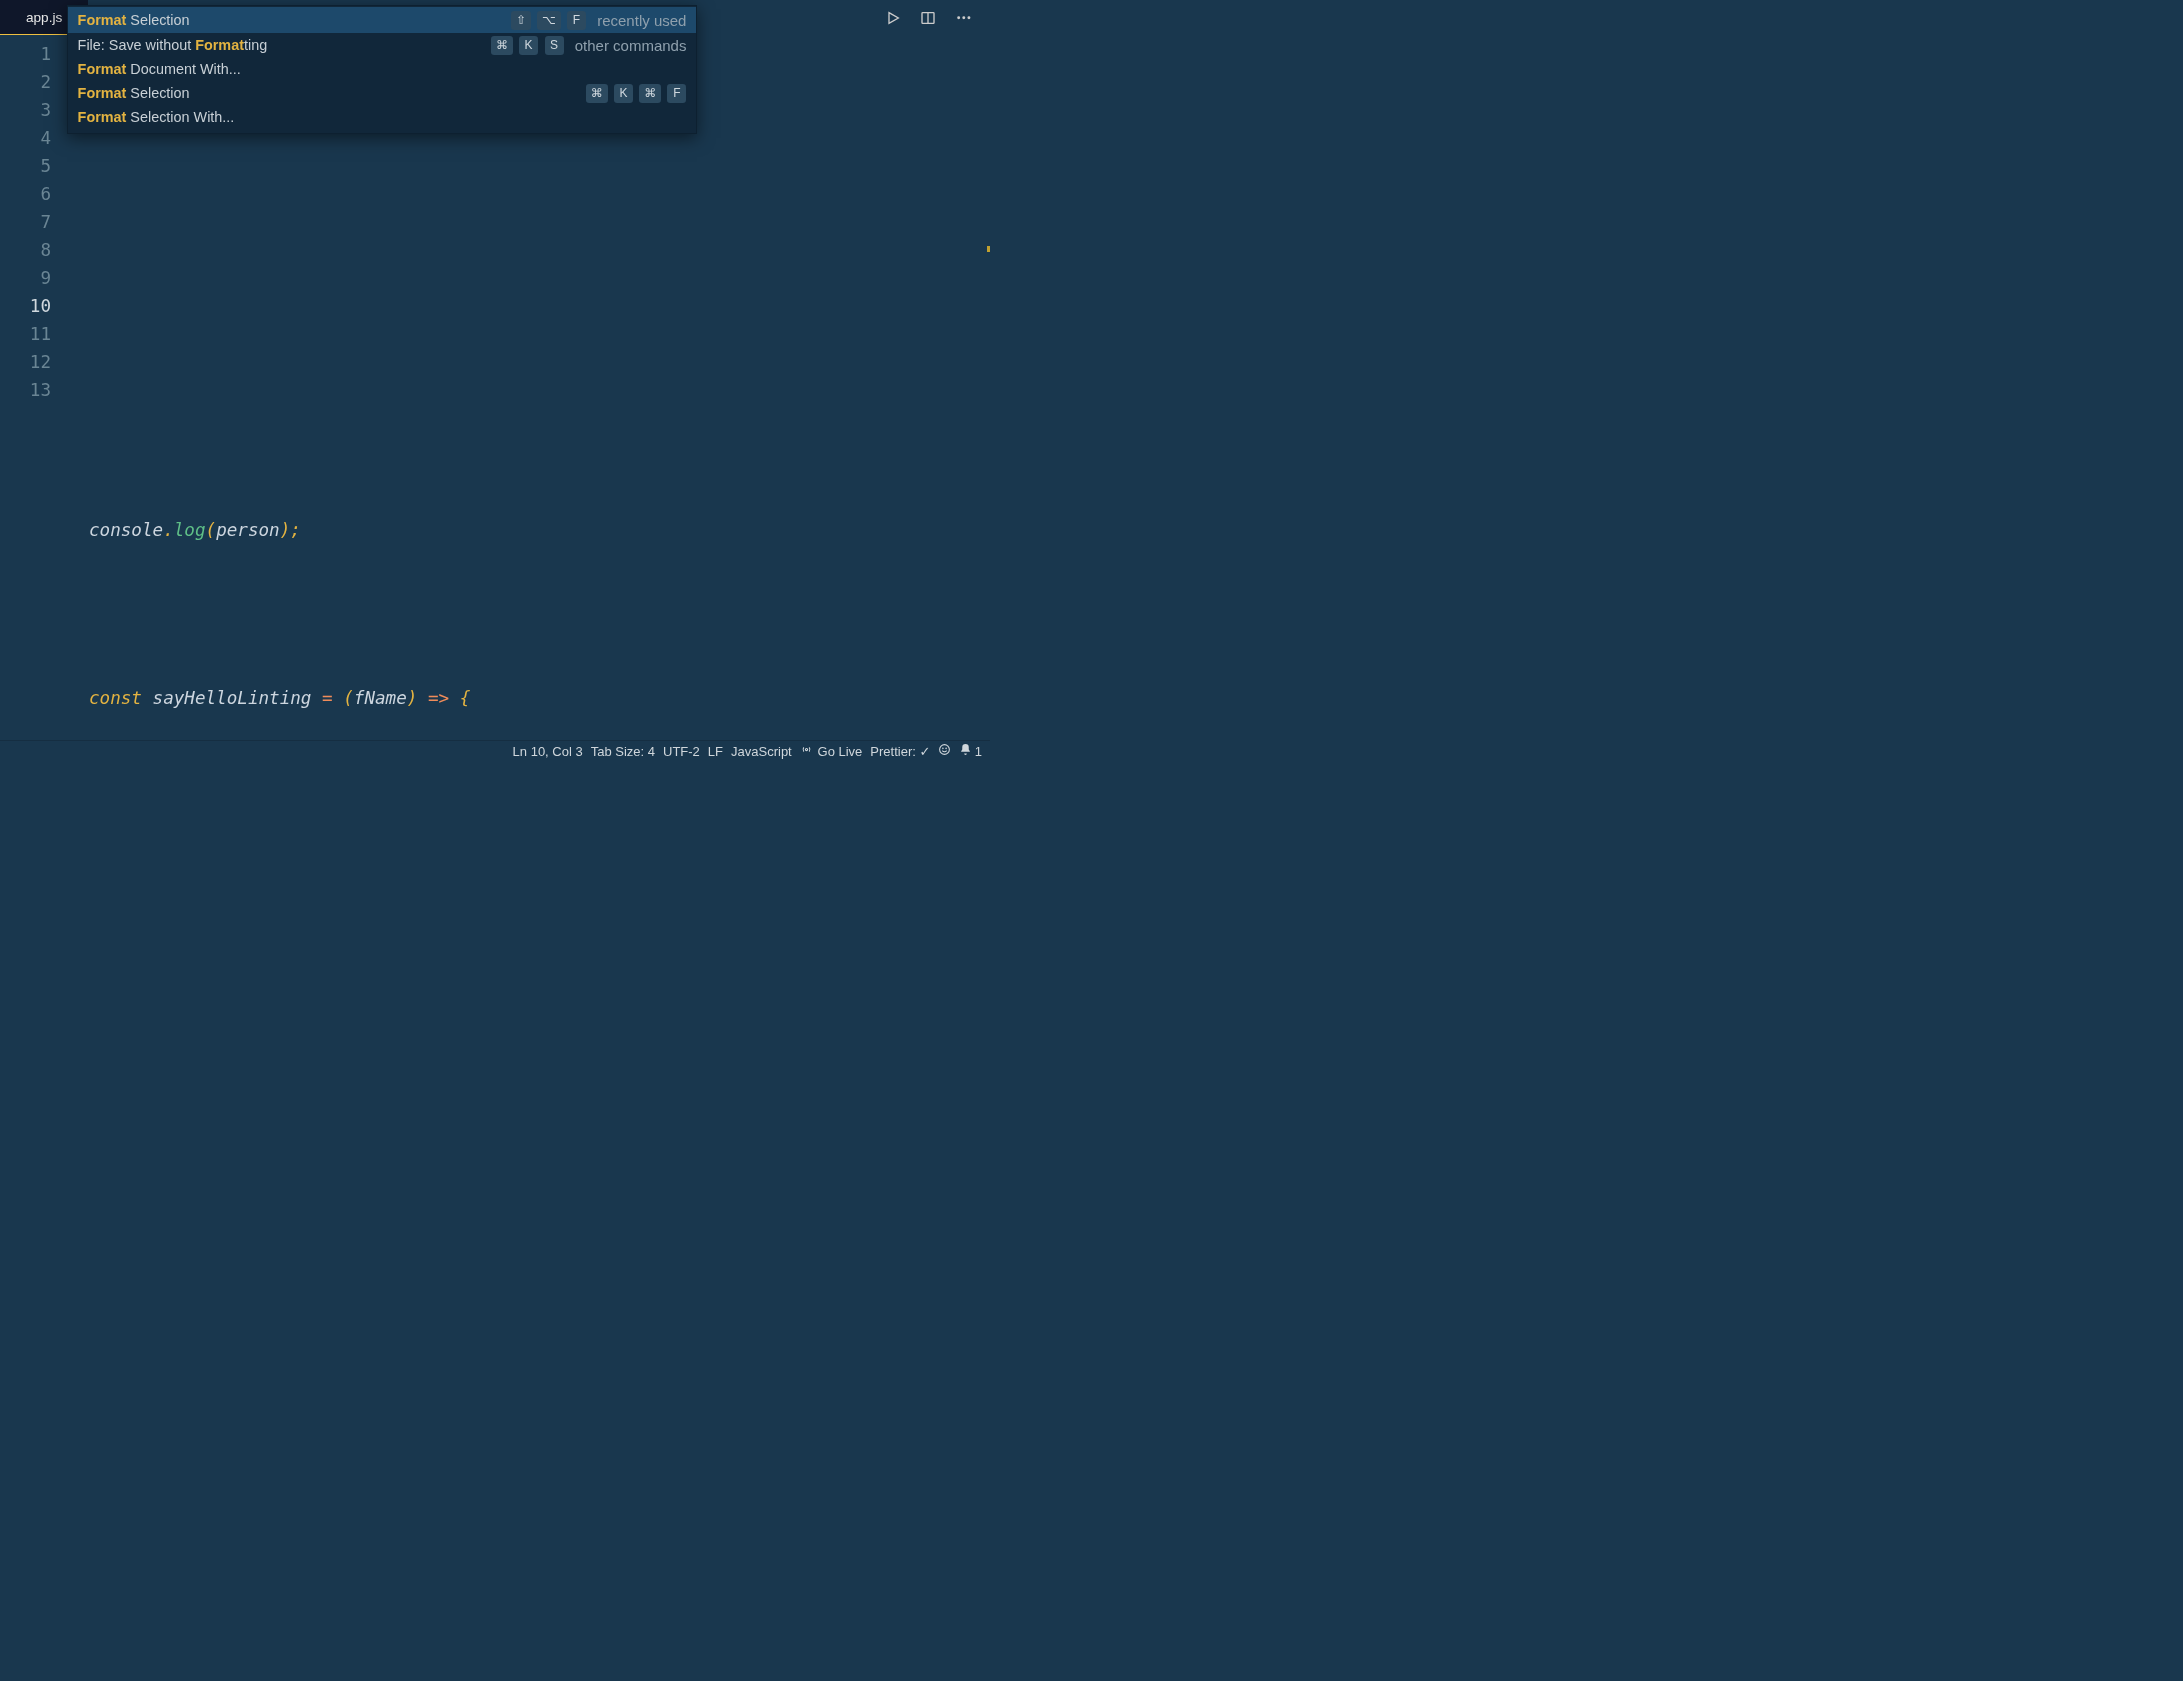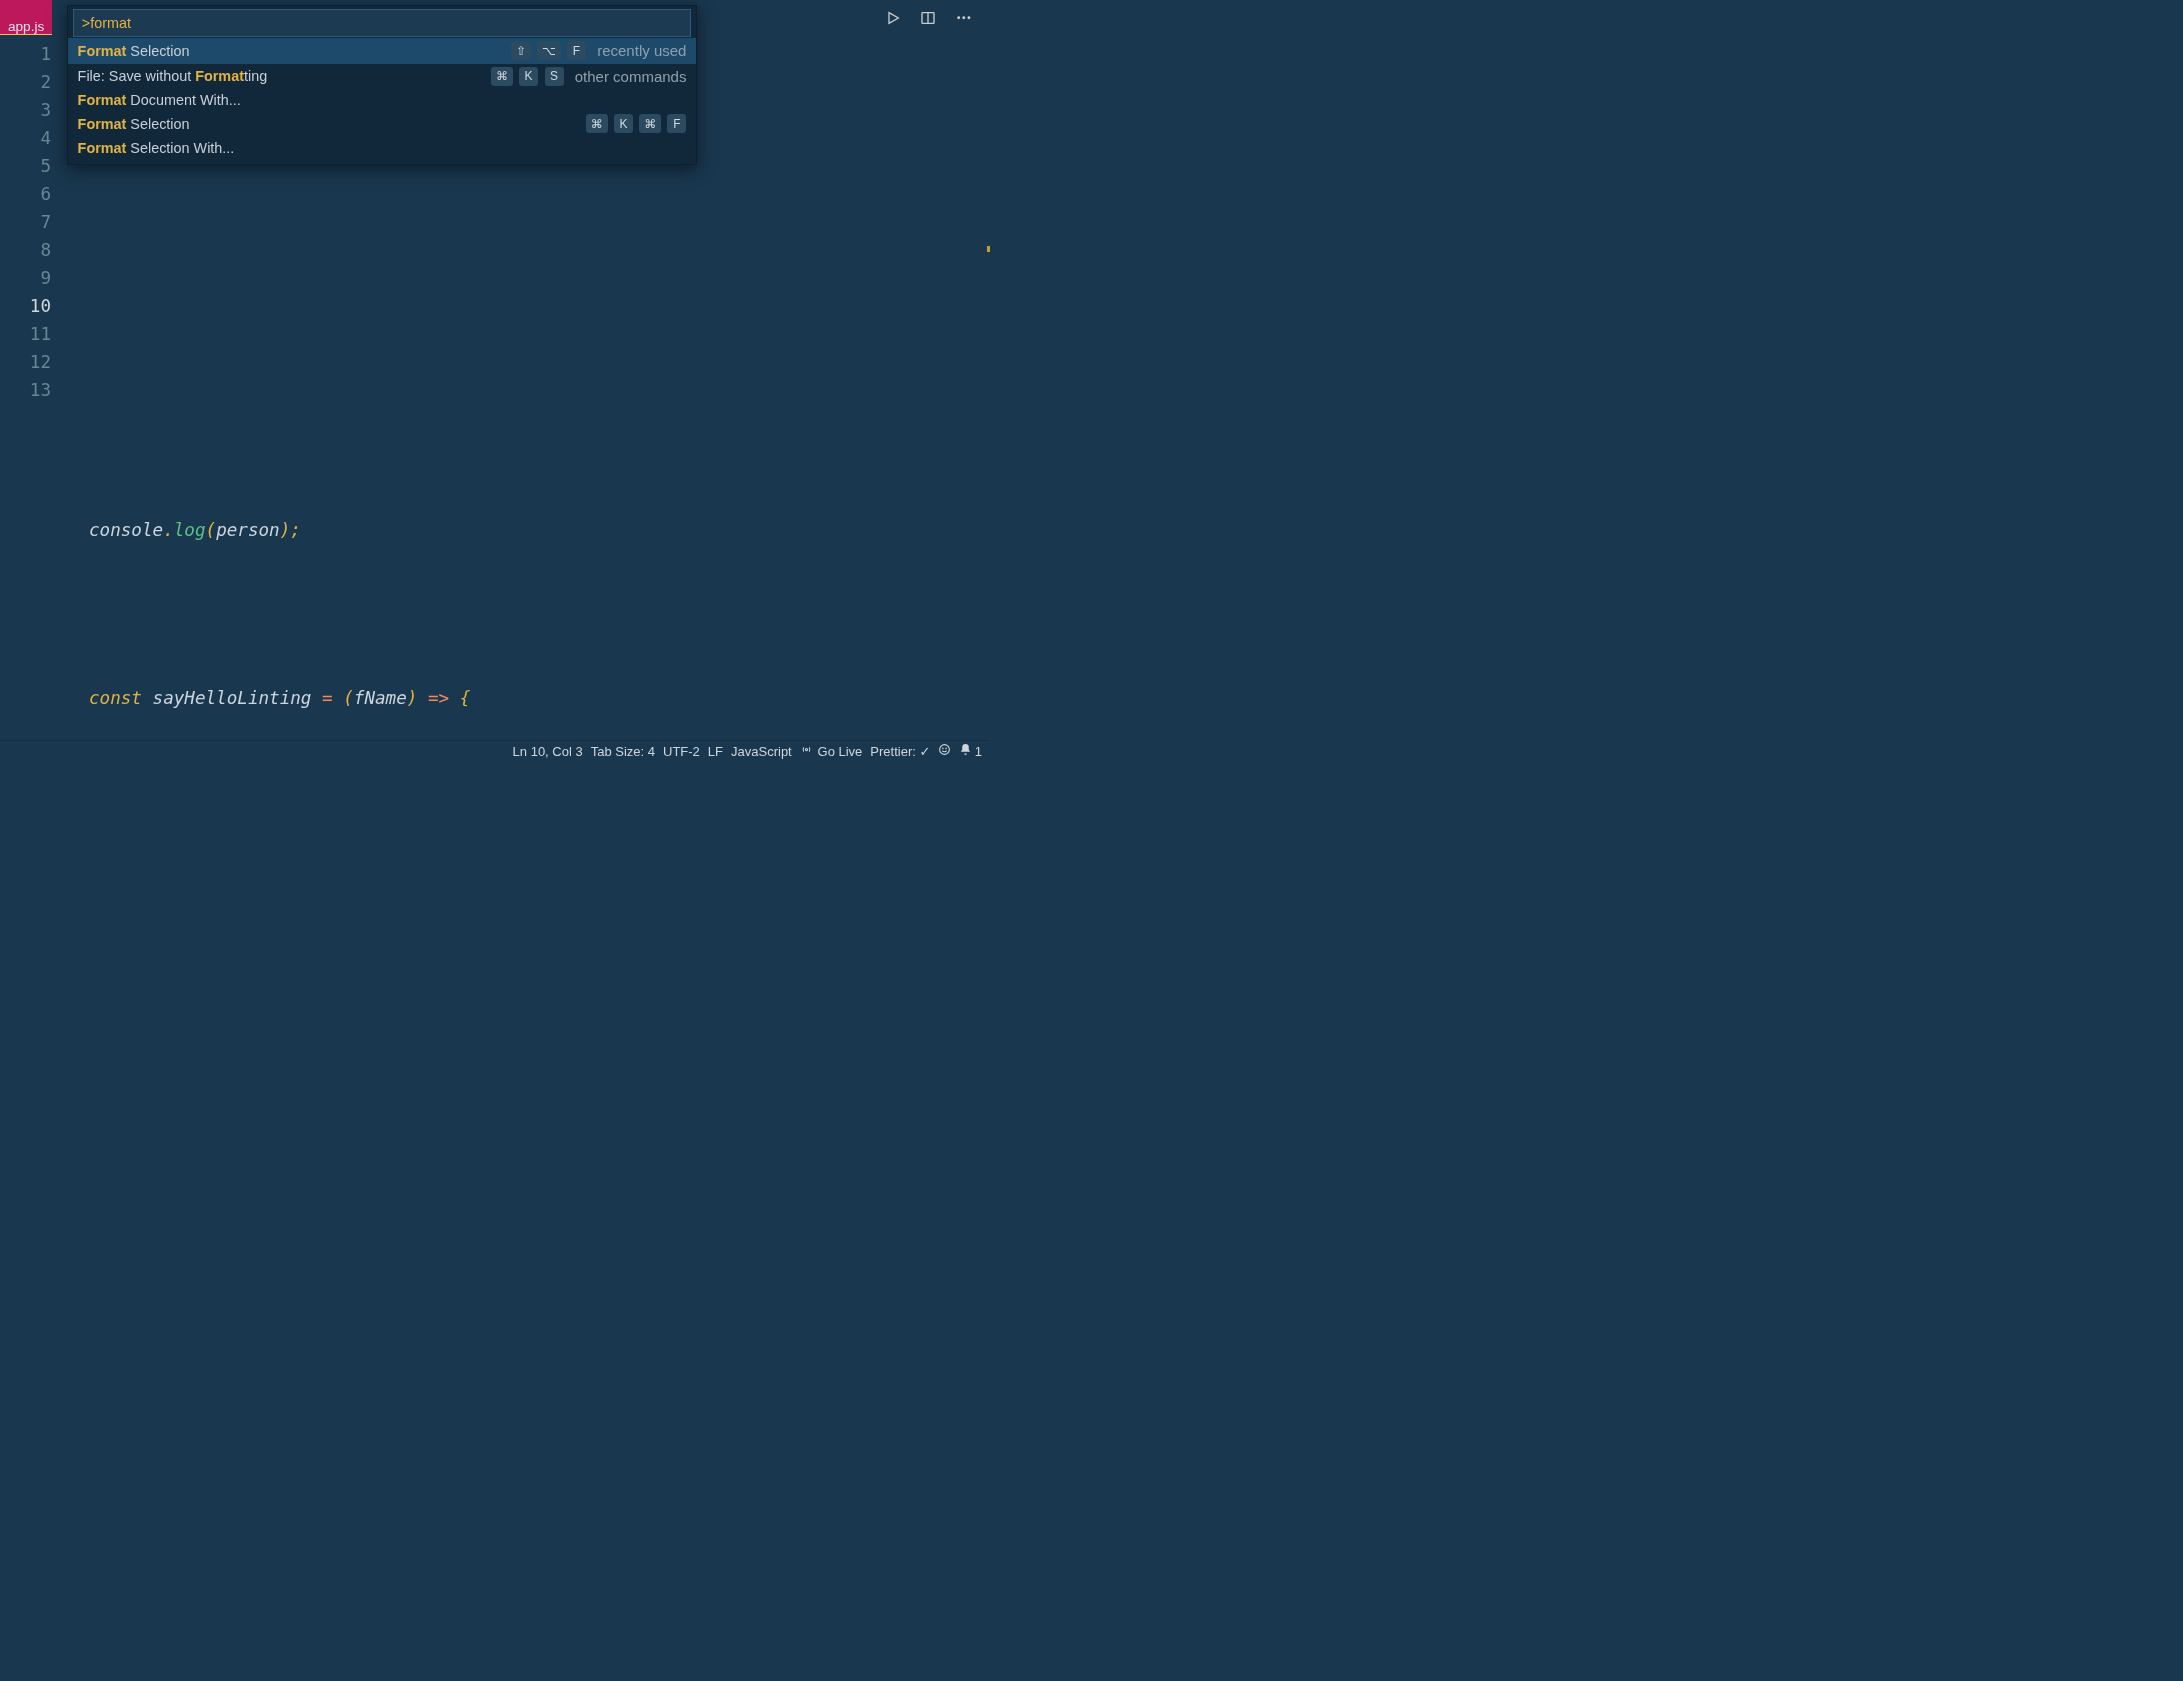--- a/index.html
+++ b/index.html
@@ -15,23 +15,23 @@
     .tab-bar {
       height: 35px;
       display: flex;
       align-items: center;
       justify-content: space-between;
       background: #19374e;
     }
     .tabs { display: flex; height: 100%; }
     .tab {
       display: flex;
-      align-items: flex-end;
-      padding: 0 8px;
-      background: #be185d;
+      align-items: center;
+      padding: 0 26px;
+      background: #0f172a;
       color: #e6e6e6;
       font-size: 13.6px;
       border-bottom: 1.6px solid #f0c040;
       cursor: pointer;
     }
     .tab-actions {
       display: flex;
       align-items: center;
       gap: 14.4px;
       padding-right: 16px;
@@ -228,23 +228,20 @@
     <div class="line"><span class="tk-id">console</span><span class="tk-punc">.</span><span class="tk-fn">log</span><span class="tk-punc">(</span><span class="tk-punc">`</span><span class="tk-str">Hello linting, </span><span class="tk-tmpl">${</span><span class="tk-tmplvar">fName</span><span class="tk-tmpl">}</span><span class="tk-punc">`</span><span class="tk-punc">)</span></div>
     <div class="line highlight"><span class="tk-punc">}</span><span class="tk-punc">;</span></div>
     <div class="line"></div>
     <div class="line"><span class="tk-id">sayHelloLinting</span><span class="tk-punc">(</span><span class="tk-punc">'</span><span class="tk-str">James</span><span class="tk-punc">'</span><span class="tk-punc">)</span><span class="tk-punc">;</span></div>
     <div class="line"></div>
     <div class="minimap-mark"></div>
   </div>
 </div>
 
 <div class="palette">
-  <div class="palette-input-wrap">
-    <input class="palette-input" value="&gt;format" style="">
-  </div>
   <div class="palette-list" id="palette-list">
       <div class="palette-item selected">
         <span class="label"><span class="rest"></span><span class="hl">Format</span><span class="rest"> Selection</span></span>
         <span class="palette-right">
           <span class="keycap">⇧</span>
           <span class="keycap">⌥</span>
           <span class="keycap">F</span>
           <span class="hint">recently used</span>
         </span>
       </div>

